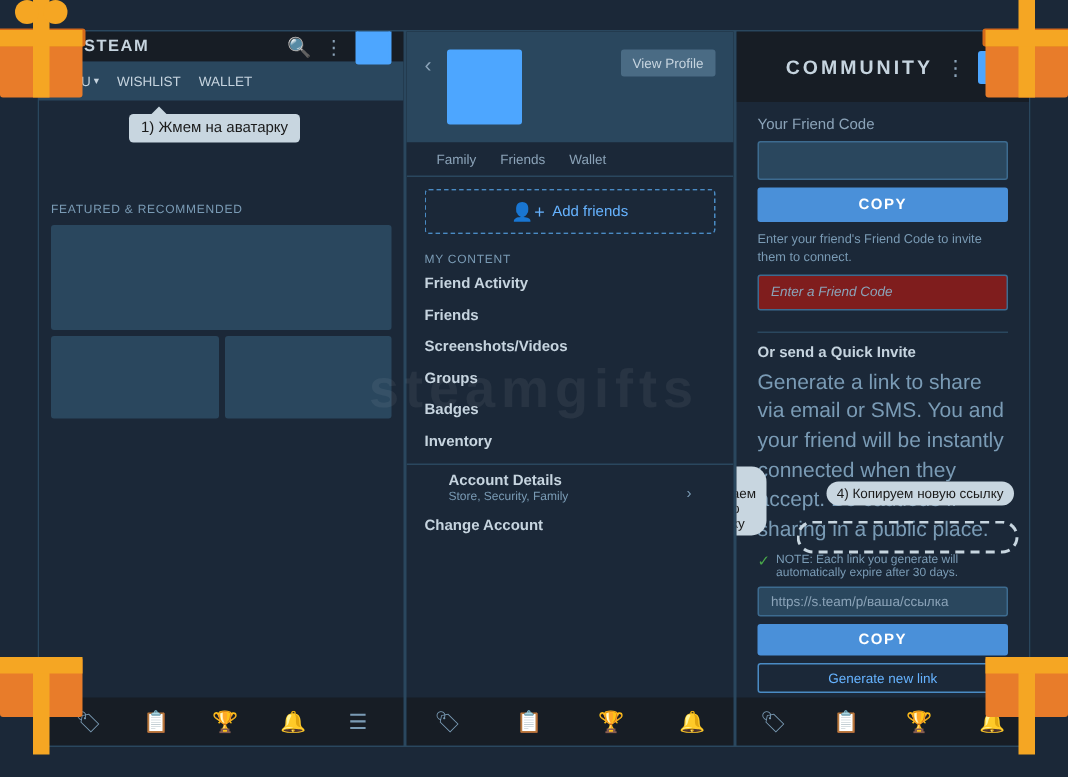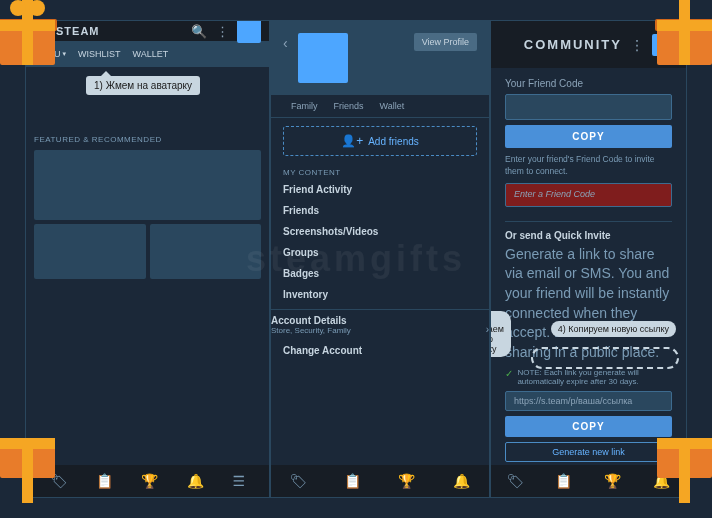--- a/index.html
+++ b/index.html
@@ -292,21 +292,21 @@
       cursor: pointer;
       font-weight: 600;
     }
 
     .account-section {
       border-top: 1px solid #2a475e;
       margin-top: 4px;
     }
 
     .account-item {
-      padding: 5px 0;
+      padding: 5px 28px;
       cursor: pointer;
       display: flex;
       justify-content: space-between;
       align-items: flex-end;
     }
 
     .account-item-title {
       color: #c6d4df;
       font-size: 10px;
       font-weight: 600;

